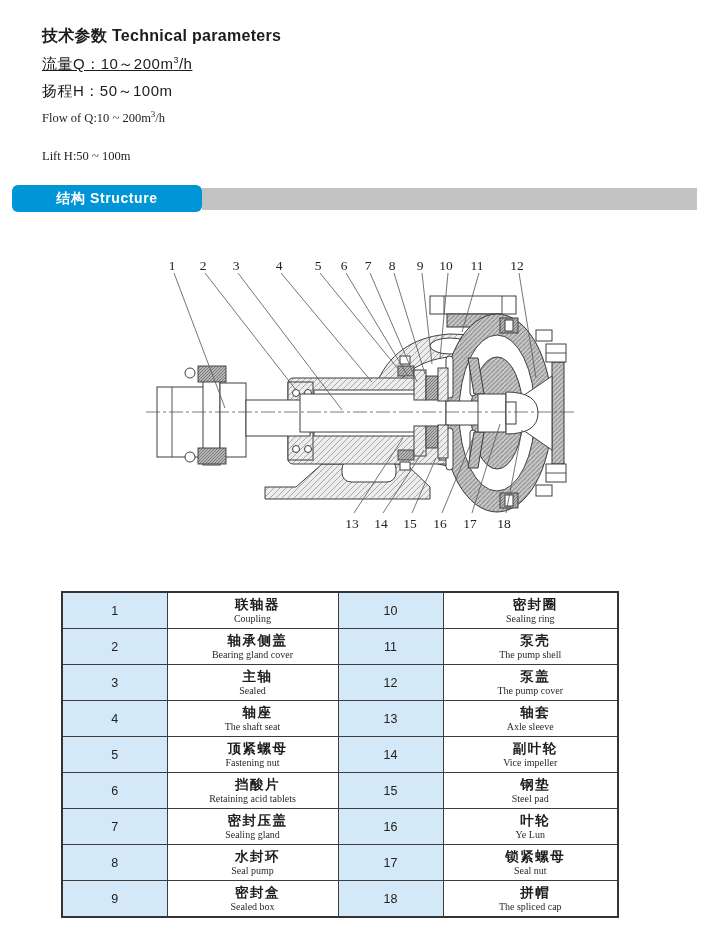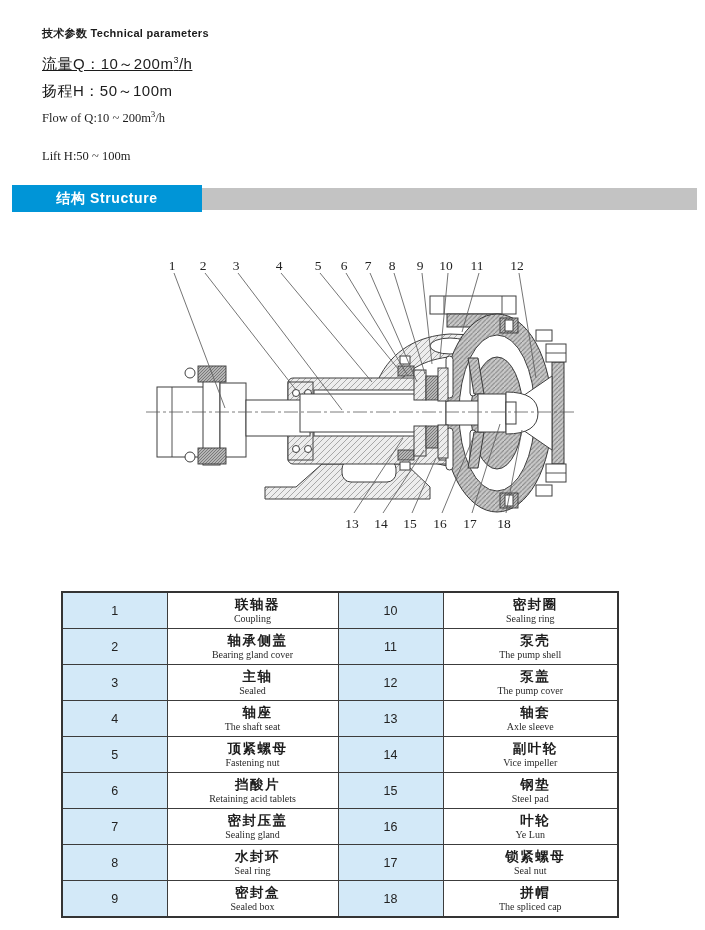--- a/index.html
+++ b/index.html
@@ -1,21 +1,21 @@
 <!DOCTYPE html>
 <html><head>
 <meta charset="utf-8">
 <style>
   html,body{margin:0;padding:0;}
   body{
     width:705px;height:930px;position:relative;background:#ffffff;
     font-family:"Liberation Sans",sans-serif;color:#1c1c1c;overflow:hidden;
   }
   .abs{position:absolute;}
-  .tech-title{left:42px;top:26px;font-size:11px;font-weight:bold;letter-spacing:.3px;}
+  .tech-title{left:42px;top:26px;font-size:16px;font-weight:bold;letter-spacing:.3px;}
   .spec-cn{left:42px;font-size:15px;letter-spacing:.5px;}
   #spec-flow-cn{top:55px;text-decoration:underline;}
   #spec-lift-cn{top:82px;}
   .spec-en{left:42px;font-family:"Liberation Serif",serif;font-size:12.5px;}
   #spec-flow-en{top:111px;}
   #spec-lift-en{top:149px;}
   sup{font-size:9px;line-height:0;}
 
   .bar{left:12px;top:185px;width:685px;height:27px;display:flex;}
   .bar-blue{
@@ -56,21 +56,21 @@
 
 <div class="abs spec-cn" id="spec-flow-cn"><span>流量Q：10～200m</span><sup>3</sup><span>/h</span></div>
 
 <div class="abs spec-cn" id="spec-lift-cn">扬程H：50～100m</div>
 
 <div class="abs spec-en" id="spec-flow-en"><span>Flow of Q:10 ~ 200m</span><sup>3</sup><span>/h</span></div>
 
 <div class="abs spec-en" id="spec-lift-en">Lift H:50 ~ 100m</div>
 
 <div class="abs bar">
-  <div class="bar-blue" id="bar-blue" style="background: rgb(0, 149, 215);">结构 Structure</div>
+  <div class="bar-blue" id="bar-blue" style="background: rgb(0, 149, 215); border-radius: 6px;">结构 Structure</div>
   <div class="bar-gray" id="bar-gray" style="background: rgb(195, 195, 195);"></div>
 </div>
 
 <svg id="diagram" class="abs" width="705" height="300" viewBox="0 250 705 300" xmlns="http://www.w3.org/2000/svg">
   <defs>
     <pattern id="hatchLight" width="6" height="6" patternUnits="userSpaceOnUse">
       <rect width="6" height="6" fill="#ededed"></rect>
       <path d="M0,6 L6,0" stroke="#a8a8a8" stroke-width="1"></path>
     </pattern>
     <pattern id="hatchDark" width="4.5" height="4.5" patternUnits="userSpaceOnUse">
@@ -303,21 +303,21 @@
         <td class="num-cell" style="background: rgb(211, 233, 248);">16</td>
         <td class="name-cell">
           <div class="cn">叶轮</div>
           <div class="en">Ye Lun</div>
         </td>
       </tr>
       <tr>
         <td class="num-cell" style="background: rgb(211, 233, 248);">8</td>
         <td class="name-cell">
           <div class="cn">水封环</div>
-          <div class="en">Seal ring</div>
+          <div class="en">Seal pump</div>
         </td>
         <td class="num-cell" style="background: rgb(211, 233, 248);">17</td>
         <td class="name-cell">
           <div class="cn">锁紧螺母</div>
           <div class="en">Seal nut</div>
         </td>
       </tr>
       <tr>
         <td class="num-cell" style="background: rgb(211, 233, 248);">9</td>
         <td class="name-cell">

